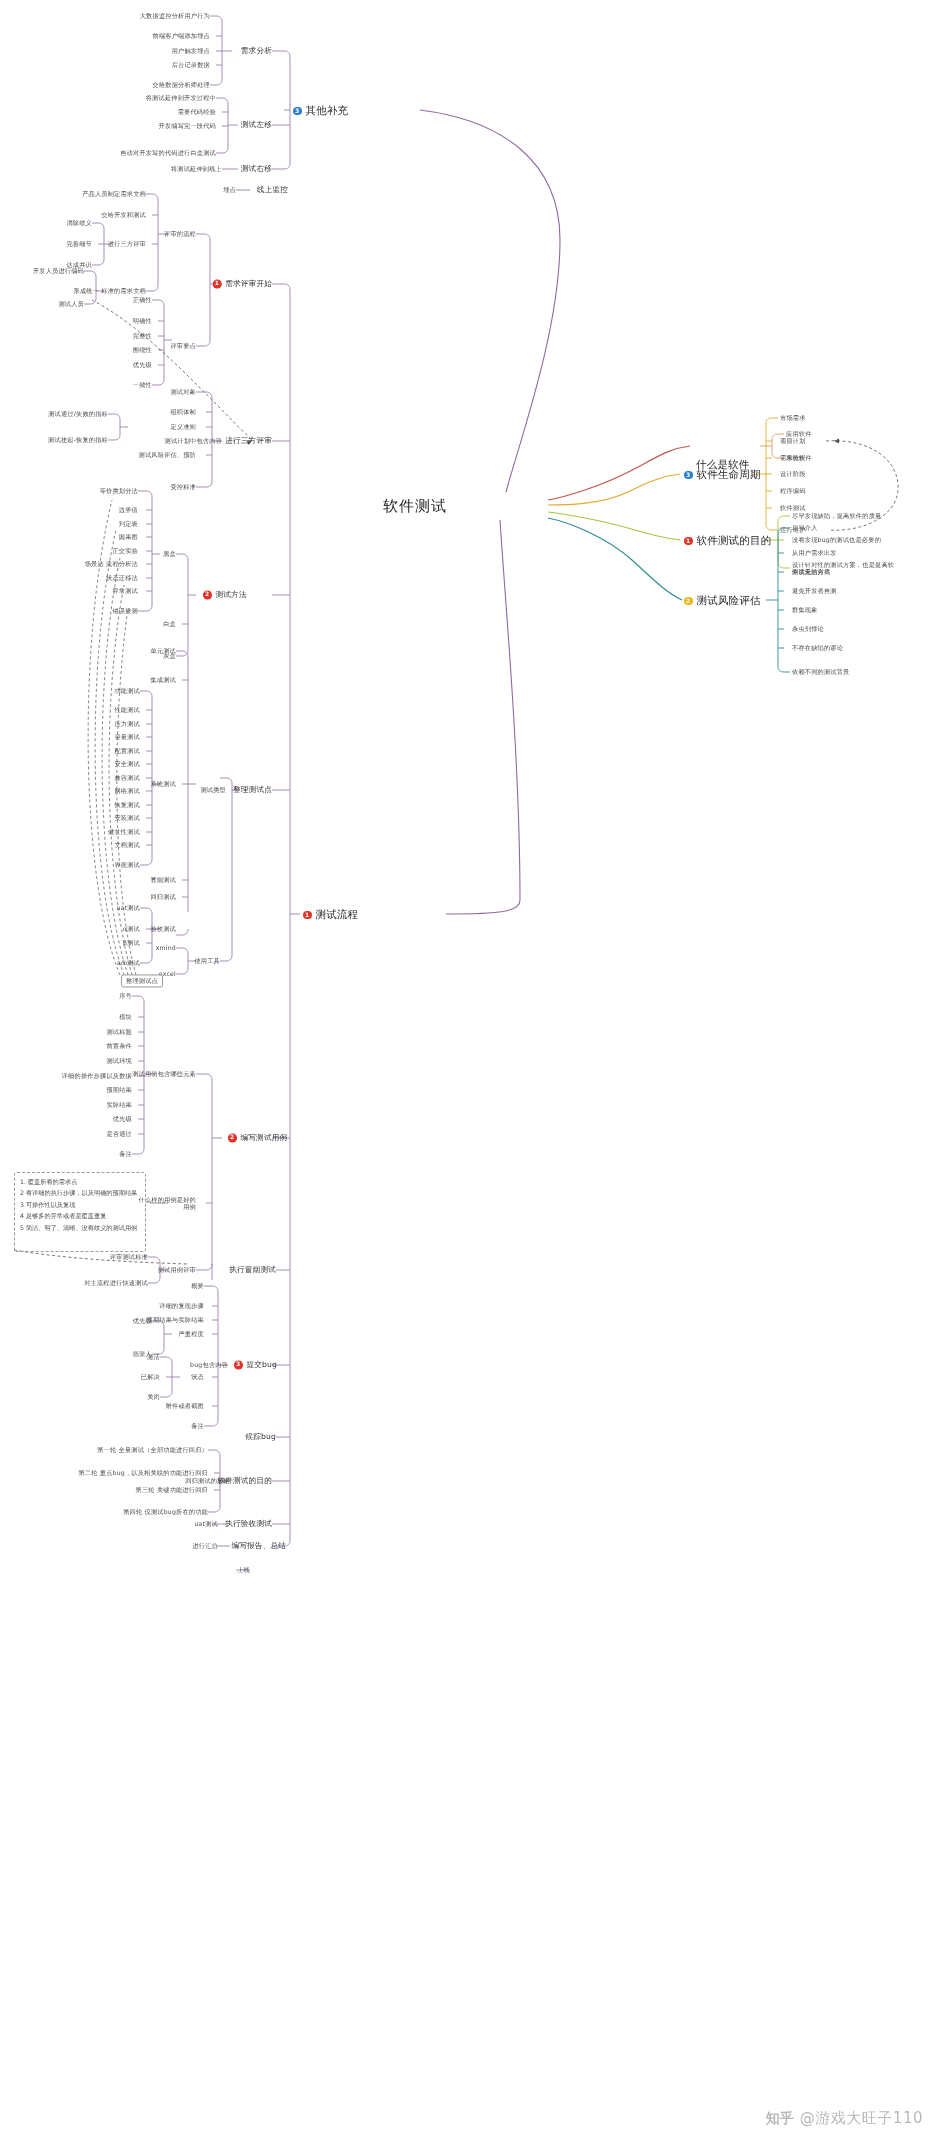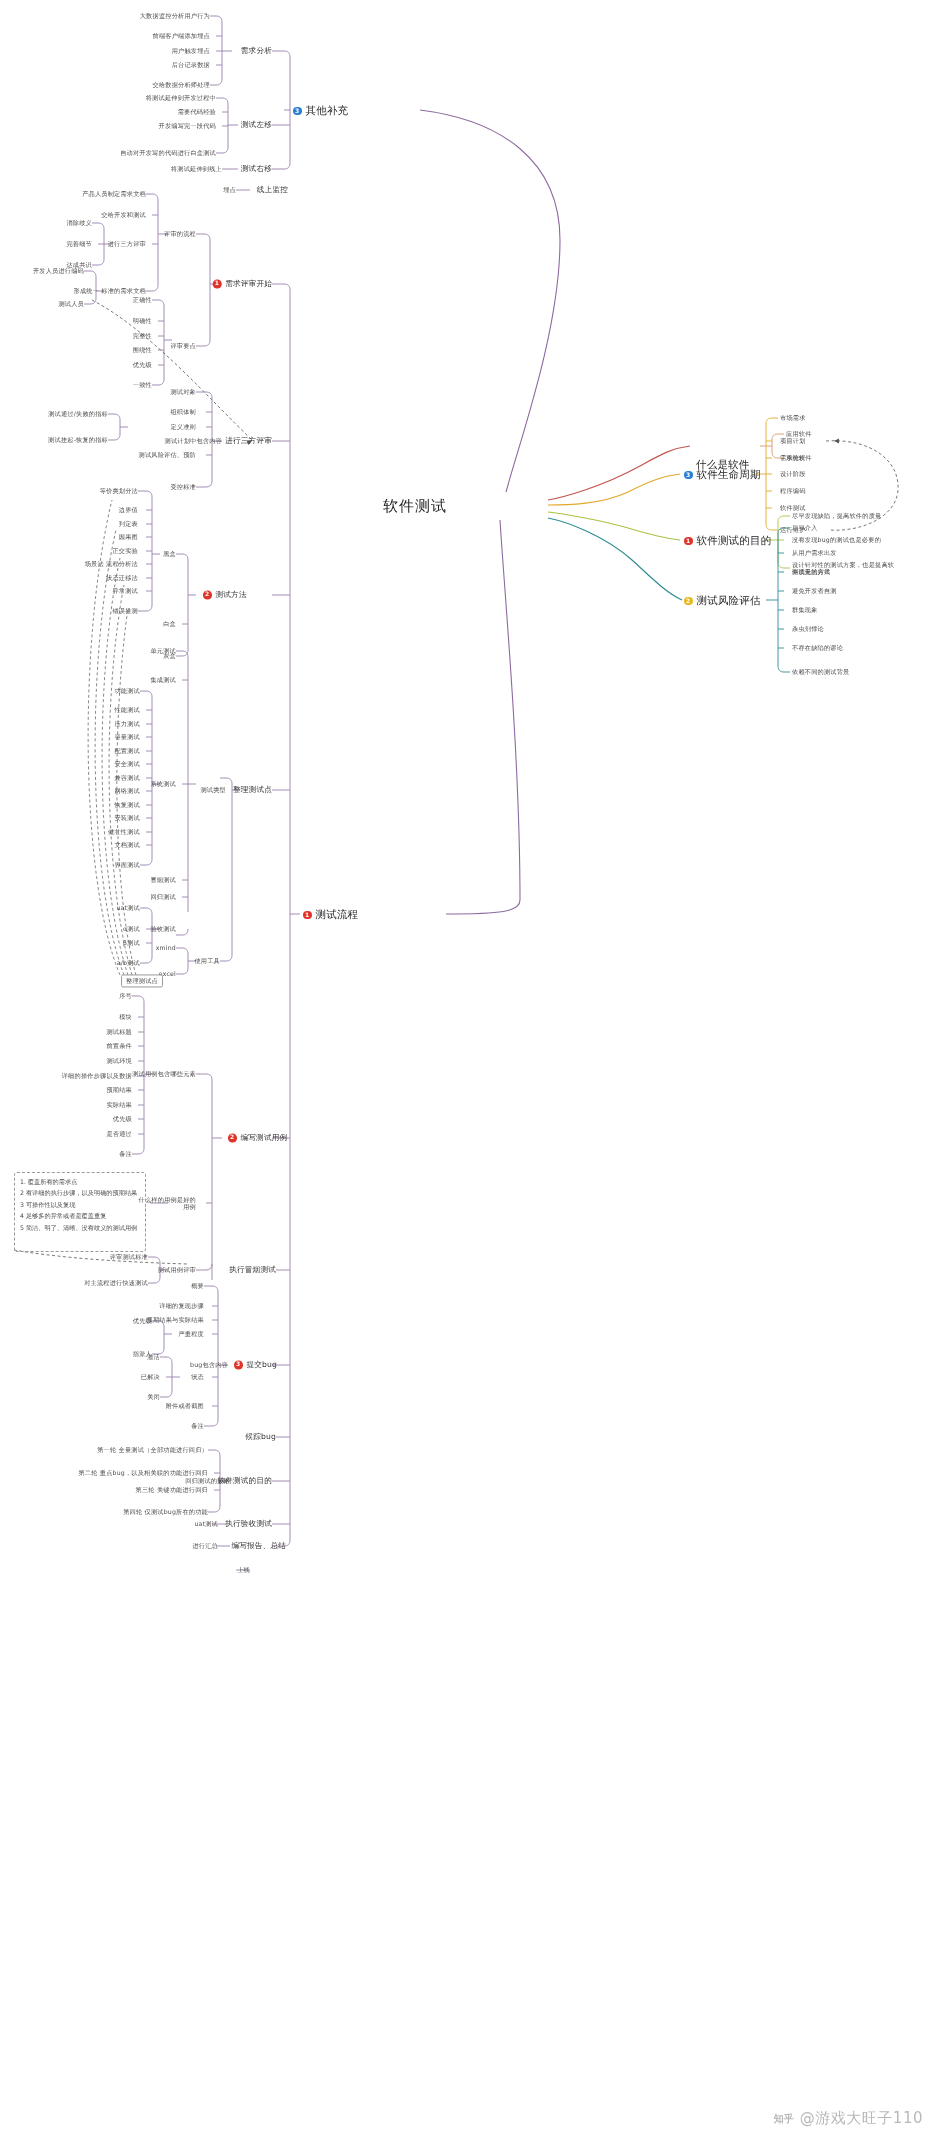--- a/index.html
+++ b/index.html
@@ -29,21 +29,21 @@
     vertical-align:middle;margin-right:4px;font-weight:bold;
   }
   .b-blue{background:#2a7fd4;}
   .b-red{background:#e0342b;}
   .b-yellow{background:#e8b71c;}
   .watermark{
     position:absolute;right:14px;bottom:20px;display:flex;align-items:center;
     gap:6px;color:#b9b9b9;font-size:15px;letter-spacing:.5px;
   }
   .wm-logo{
-    font-size:10px;color:#b9b9b9;font-weight:bold;letter-spacing:0;
+    font-size:14px;color:#b9b9b9;font-weight:bold;letter-spacing:0;
   }
   .dashbox{
     position:absolute;border:1px dashed #9a9a9a;border-radius:3px;
   }
   .boxlist{
     position:absolute;font-size:6.2px;color:#4a4a4a;line-height:1.85;
   }
 </style>
 </head>
 <body>

